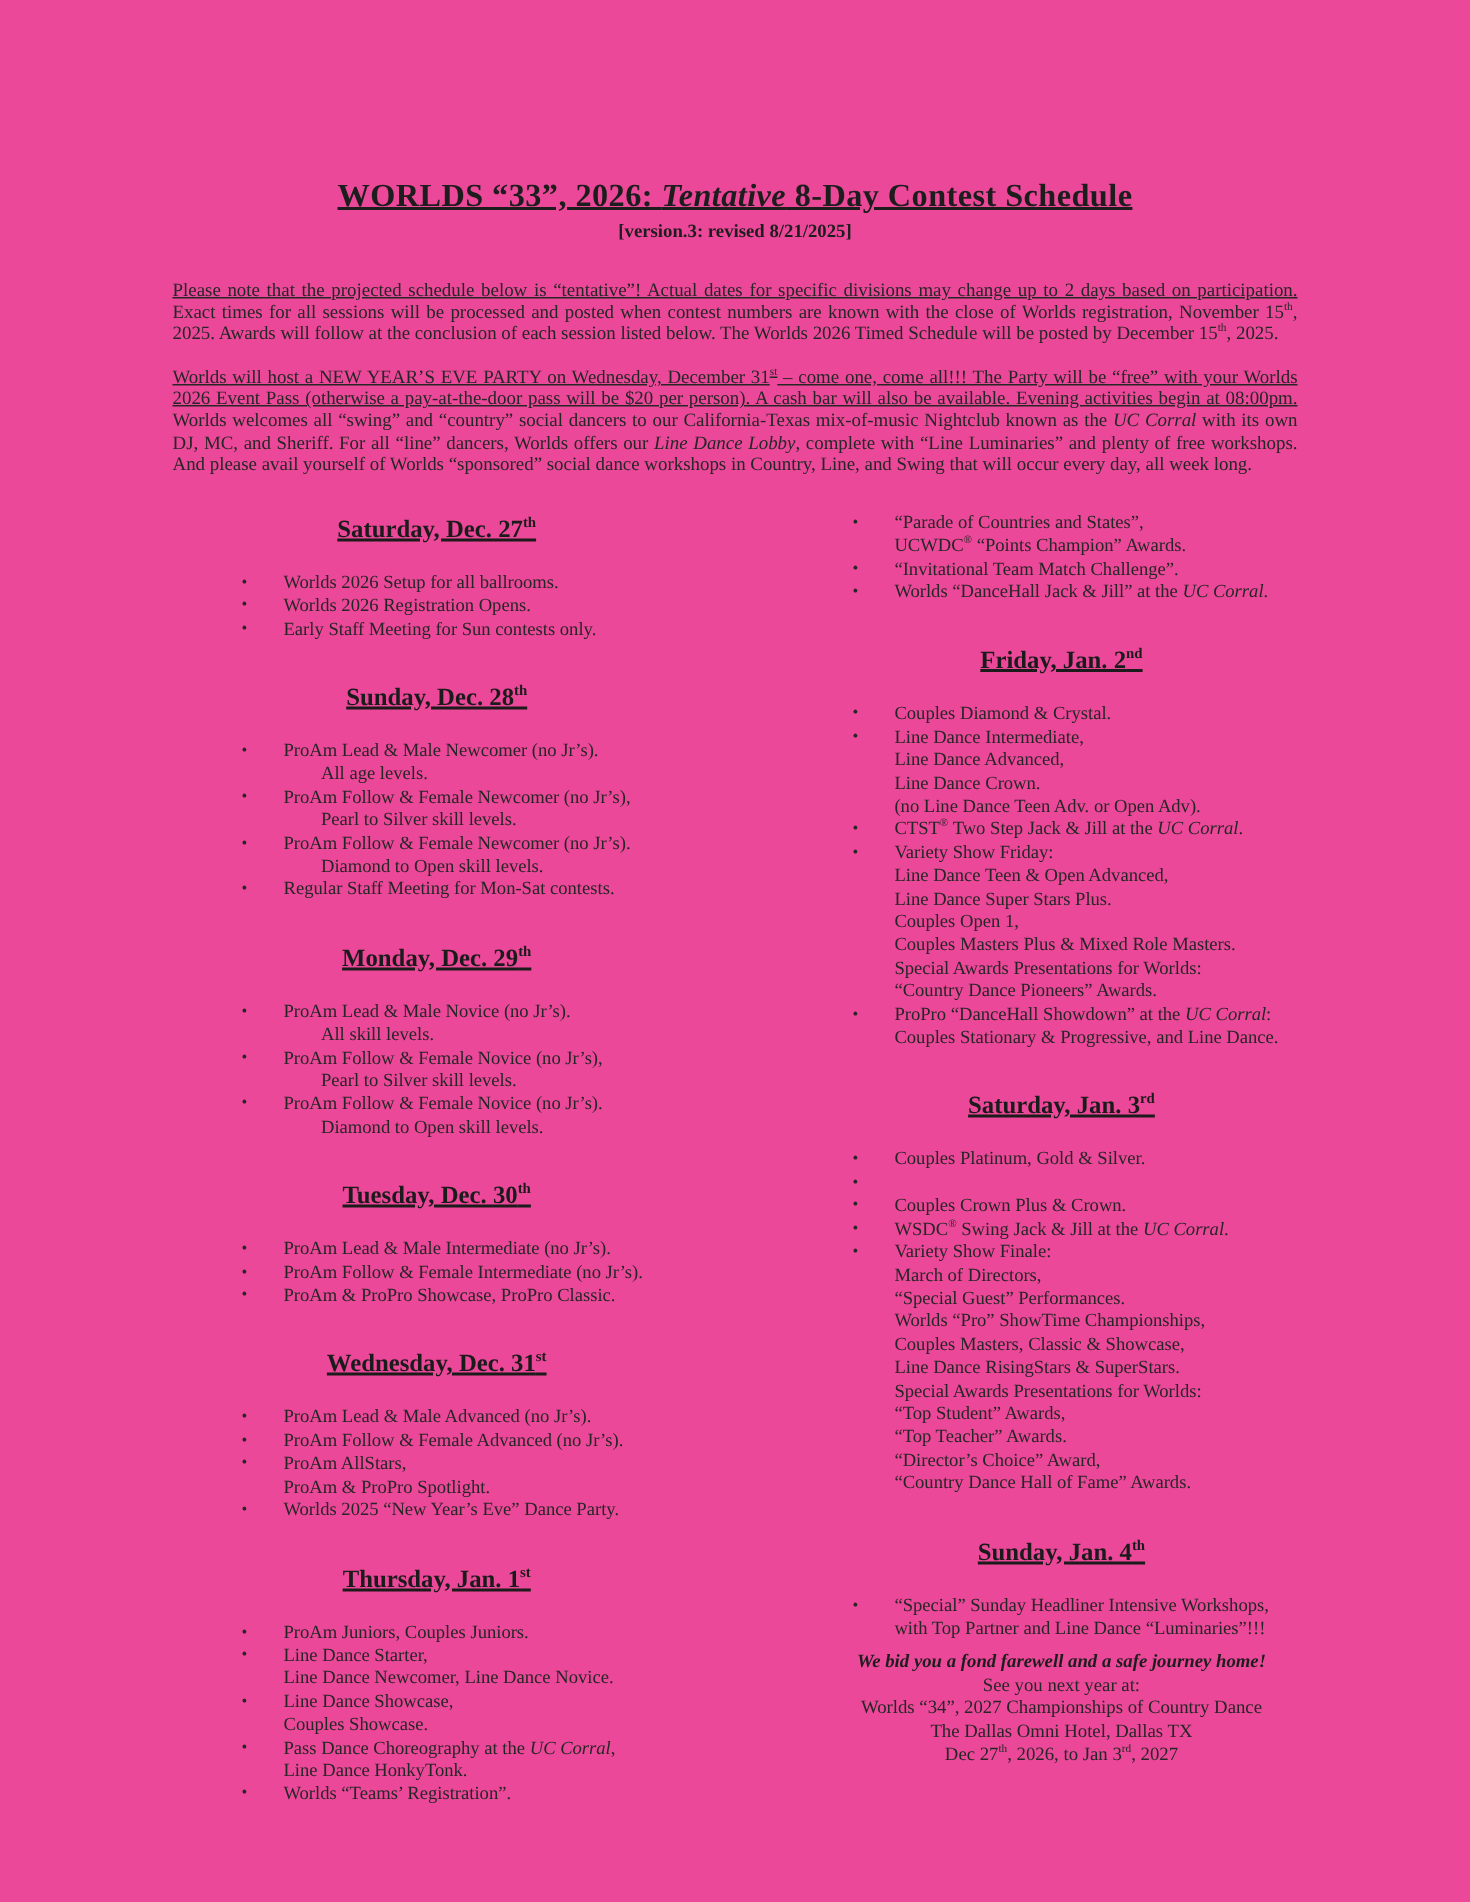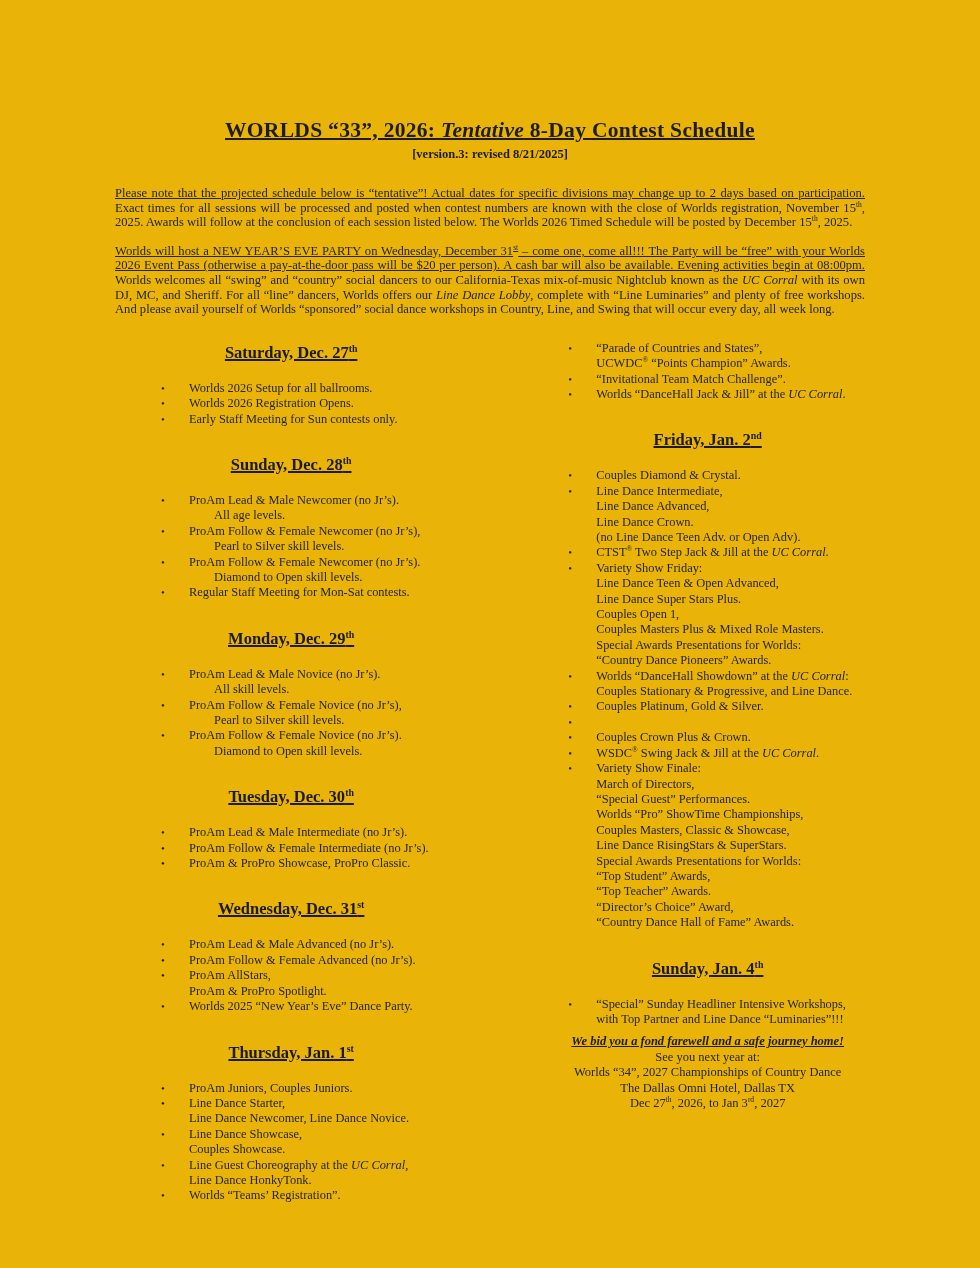--- a/index.html
+++ b/index.html
@@ -1,19 +1,19 @@
 <!DOCTYPE html>
 <html><head>
 <meta charset="utf-8">
 <style>
   html,body { margin:0; padding:0; background:#fcfcfb; }
   .page {
     width:980px; height:1268px; margin:0 auto; position:relative;
     box-sizing:border-box; padding:118px 115px 20px 115px; overflow:hidden;
-    background:#eab308; color:#262626;
+    background:#ec4899; color:#262626;
     font-family:"Liberation Serif","DejaVu Serif",serif;
   }
   .i { font-style:italic; }
   .u { text-decoration:underline; }
   sup { font-size:0.60em; vertical-align:super; line-height:0; }
 
   h1.title {
     margin:0; text-align:center; font-size:21.5px; font-weight:bold;
     color:#1d1d1d; text-decoration:underline; text-decoration-thickness:2px;
     letter-spacing:0.3px;
@@ -36,21 +36,21 @@
   .col > .day:first-child > h2.day-heading { margin-top:2px; }
 
   .item { display:flex; font-size:12.4px; line-height:15.4px; }
   .col-left  .item { padding-left:46px; }
   .col-right .item { padding-left:18px; }
   .bullet { flex:none; width:28px; font-size:11px; }
   .lines { flex:1; }
   .line.ind { padding-left:25px; }
 
   .footer { margin-top:7px; text-align:center; font-size:12.5px; line-height:15.5px; }
-  .farewell { font-weight:bold; font-style:italic; text-decoration:underline; color:#1d1d1d; }
+  .farewell { font-weight:bold; font-style:italic; color:#1d1d1d; }
 </style>
 </head>
 <body>
 
 <div class="page">
   <h1 class="title"><span>WORLDS “33”, 2026: </span><span class="i">Tentative</span><span> 8-Day Contest Schedule</span></h1>
   <div class="version">[version.3: revised 8/21/2025]</div>
 
   <p class="intro" id="intro-1"><span class="u">Please note that the projected schedule below is “tentative”! Actual dates for specific divisions may change up to 2 days based on participation.</span><span> Exact times for all sessions will be processed and posted when contest numbers are known with the close of Worlds registration, November 15</span><sup>th</sup><span>, 2025.  Awards will follow at the conclusion of each session listed below. The Worlds 2026 Timed Schedule will be posted by December 15</span><sup>th</sup><span>, 2025.</span></p>
   <p class="intro" id="intro-2"><span class="u">Worlds will host a NEW YEAR’S EVE PARTY on Wednesday, December 31</span><sup class="u">st</sup><span class="u"> – come one, come all!!! The Party will be “free” with your Worlds 2026 Event Pass (otherwise a pay-at-the-door pass will be $20 per person). A cash bar will also be available. Evening activities begin at  08:00pm.</span><span> Worlds welcomes all “swing” and “country” social dancers to our California-Texas mix-of-music Nightclub known as the </span><span class="i">UC Corral</span><span> with its own DJ, MC, and Sheriff. For all “line” dancers, Worlds offers our </span><span class="i">Line Dance Lobby</span><span>, complete with “Line Luminaries” and plenty of free workshops. And please avail yourself of Worlds “sponsored” social dance workshops in Country, Line, and Swing that will occur every day, all week long.</span></p>
@@ -199,21 +199,21 @@
           <div class="item">
             <span class="bullet">•</span>
             <div class="lines">
               <div class="line"><span>Line Dance Showcase,</span></div>
               <div class="line"><span>Couples Showcase.</span></div>
             </div>
           </div>
           <div class="item">
             <span class="bullet">•</span>
             <div class="lines">
-              <div class="line"><span>Line Guest Choreography at the </span><span class="i">UC Corral</span><span>,</span></div>
+              <div class="line"><span>Pass Dance Choreography at the </span><span class="i">UC Corral</span><span>,</span></div>
               <div class="line"><span>Line Dance HonkyTonk.</span></div>
             </div>
           </div>
           <div class="item">
             <span class="bullet">•</span>
             <div class="lines">
               <div class="line"><span>Worlds “Teams’ Registration”.</span></div>
             </div>
           </div>
         </div>
@@ -271,26 +271,27 @@
               <div class="line"><span>Line Dance Super Stars Plus.</span></div>
               <div class="line"><span>Couples Open 1,</span></div>
               <div class="line"><span>Couples Masters Plus &amp; Mixed Role Masters.</span></div>
               <div class="line"><span>Special Awards Presentations for Worlds:</span></div>
               <div class="line"><span>“Country Dance Pioneers” Awards.</span></div>
             </div>
           </div>
           <div class="item">
             <span class="bullet">•</span>
             <div class="lines">
-              <div class="line"><span>Worlds “DanceHall Showdown” at the </span><span class="i">UC Corral</span><span>:</span></div>
+              <div class="line"><span>ProPro “DanceHall Showdown” at the </span><span class="i">UC Corral</span><span>:</span></div>
               <div class="line"><span>Couples Stationary &amp; Progressive, and Line Dance.</span></div>
             </div>
           </div>
         </div>
         <div class="day">
+          <h2 class="day-heading"><span>Saturday, Jan. 3</span><sup>rd</sup></h2>
           <div class="item">
             <span class="bullet">•</span>
             <div class="lines">
               <div class="line"><span>Couples Platinum, Gold &amp; Silver.</span></div>
             </div>
           </div>
           <div class="item">
             <span class="bullet">•</span>
           </div>
           <div class="item">

